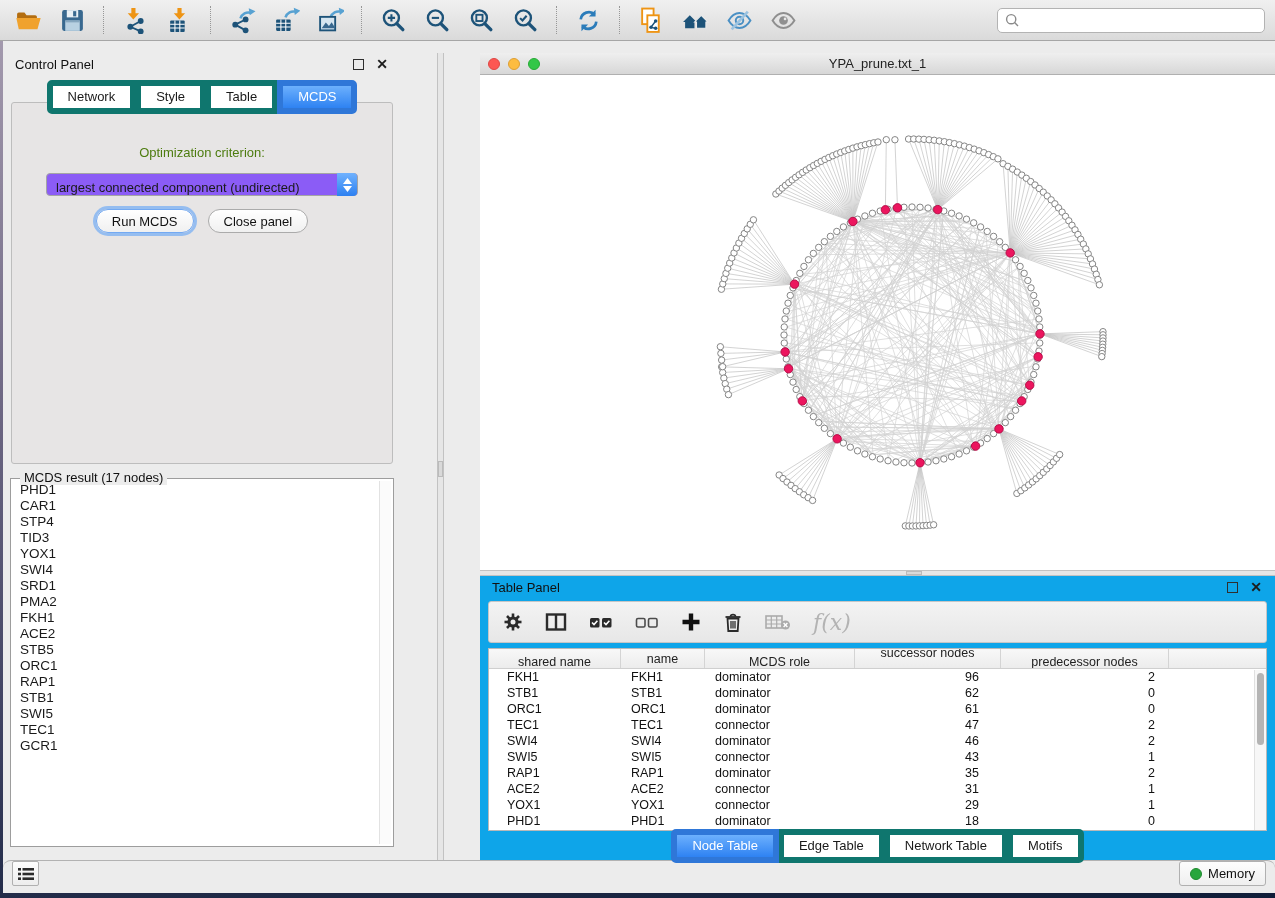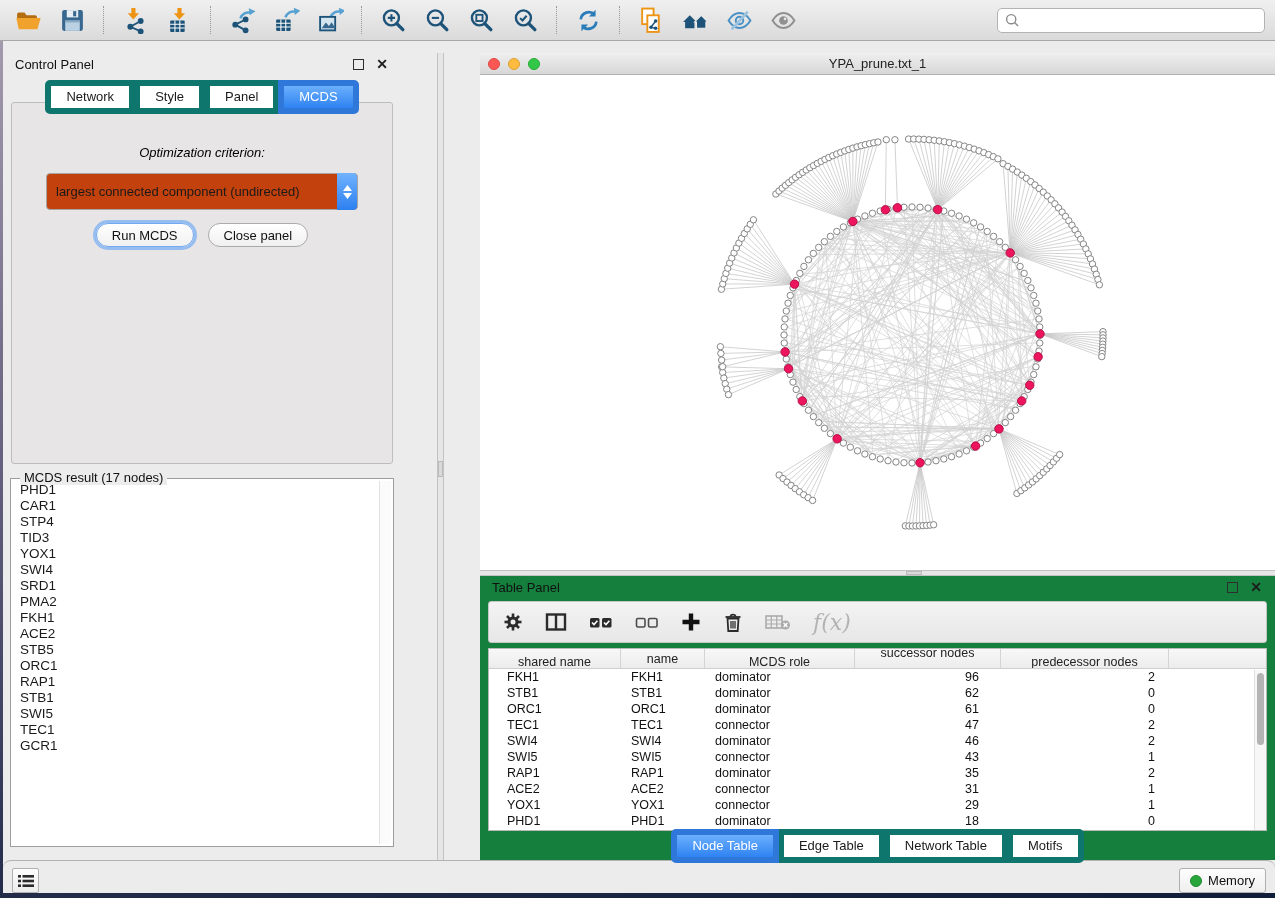--- a/index.html
+++ b/index.html
@@ -44,24 +44,24 @@
   .seg-tab:first-child { border-radius:5px 0 0 5px; margin-left:0; }
   .seg-tab:last-child  { border-radius:0 5px 5px 0; }
   .seg-tab.active {
     background:linear-gradient(#6cb0fd,#2e82f2); border-color:#2f77d8; color:#fff; z-index:1;
   }
   .cp-body {
     margin:-12px 8px 0 8px; border:1px solid #bdbdbd; border-radius:3px;
     background:#e7e5e5; height:362px; padding-top:30px;
     display:flex; flex-direction:column; align-items:center; flex:0 0 auto;
   }
-  .opt-label { font-size:13px; margin-top:12px; color:#000000;font-style:italic; }
+  .opt-label { font-size:13px; margin-top:12px; color:#4d7c0f; }
   .select-box {
-    margin-top:13px; width:312px; height:37px; background:#c2410c;
-    border:1px solid #a5a5a5; border-radius:4px; display:flex; align-items:center;
+    margin-top:13px; width:312px; height:23px; background:#8b5cf6;
+    border:1px solid #a5a5a5; border-radius:4px; display:flex; align-items:flex-end;
     font-size:13px; padding-left:9px; position:relative;
   }
   .select-stepper {
     position:absolute; right:0; top:-1px; bottom:-1px; width:20px;
     background:linear-gradient(#70b2fe,#2d80f1); border-radius:0 4px 4px 0;
     display:flex; flex-direction:column; align-items:center; justify-content:center; gap:2px;
   }
   .select-stepper svg { display:block; }
   .btn-row { display:flex; gap:14px; margin-top:13px; }
   .push-btn {
@@ -95,21 +95,21 @@
   .net-titlebar { height:22px; background:linear-gradient(#efefef,#d7d7d7); border-bottom:1px solid #b0b0b0;
                   position:relative; display:flex; align-items:center; padding:0 8px; flex:0 0 auto; }
   .traffic { display:flex; gap:8px; z-index:2; }
   .tl { width:12px; height:12px; border-radius:50%; }
   .tl.red    { background:#fc5753; border:1px solid #df4744; }
   .tl.yellow { background:#fdbc40; border:1px solid #de9f34; }
   .tl.green  { background:#33c748; border:1px solid #27aa35; }
   .net-title { position:absolute; left:0; right:0; text-align:center; font-size:13px; color:#222; }
   .net-canvas { flex:1; background:#fff; position:relative; overflow:hidden; }
   
-  .table-panel { flex:1; background:#15803d; display:flex; flex-direction:column; min-height:0; }
+  .table-panel { flex:1; background:#0ea5e9; display:flex; flex-direction:column; min-height:0; }
   .tp-toolbar {
     margin:3px 8px 0 8px; height:42px; flex:0 0 auto;
     background:linear-gradient(#f3f3f3,#e7e7e7); border:1px solid #c6c6c6; border-radius:3px;
     display:flex; align-items:center; padding:0 14px; gap:22px;
   }
   .tp-tool { background:none; border:none; padding:0; display:flex; align-items:center; }
   .fx-label { font-family:"DejaVu Serif", serif; font-style:italic; font-size:22px; color:#b3b3b3; }
   .tp-table { margin:5px 8px 0 8px; background:#fff; border:1px solid #b9b9b9; flex:1; position:relative; overflow:hidden; }
   .thead { display:flex; height:20px; background:linear-gradient(#f8f8f8,#ececec); border-bottom:1px solid #cfcfcf; }
   .th { display:flex; align-items:center; justify-content:center; gap:6px; font-size:12.5px; color:#222;
@@ -121,21 +121,21 @@
   .c1 { width:84px;  padding-left:10px; }
   .c2 { width:150px; padding-left:10px; }
   .c3 { width:146px; text-align:right; padding-right:22px; }
   .c4 { width:168px; text-align:right; padding-right:14px; }
   .thead .c0, .thead .c1, .thead .c2, .thead .c3, .thead .c4 { padding:0; text-align:center; }
   .tbl-scroll { position:absolute; top:21px; bottom:0; right:0; width:12px; background:#f7f7f7; border-left:1px solid #e0e0e0; }
   .tbl-thumb { position:absolute; top:3px; left:2px; width:7px; height:72px; border-radius:4px; background:#b4b4b4; }
   .tp-tabs { height:28px; display:flex; justify-content:center; align-items:center; flex:0 0 auto; }
   
   .status-bar { height:33px; background:#ececec; border-top:1px solid #b2b2b2;
-                display:flex; align-items:flex-end; padding:0 9px; flex:0 0 auto;border-radius:8px; }
+                display:flex; align-items:flex-start; padding:0 9px; flex:0 0 auto;border-radius:8px; }
   .panelbtn { width:27px; height:25px; border:1px solid #b0b0b0; border-radius:2px;
               background:linear-gradient(#fdfdfd,#ededed); display:flex; align-items:center; justify-content:center; padding:0; }
   .memory-btn { margin-left:auto; height:25px; border:1px solid #b0b0b0; border-radius:3px;
                 background:linear-gradient(#fdfdfd,#efefef); display:flex; align-items:center;
                 gap:6px; padding:0 10px; font-size:13px; font-family:inherit; color:#111; }
   .mem-dot { width:12px; height:12px; border-radius:50%; background:#28a63c; border:1px solid #1e8a2f; }
 </style>
 </head>
 <body>
 
@@ -298,21 +298,21 @@
                 <span class="float-btn"></span>
               </button>
             <button class="tb-btn" style="width:14px;height:14px">
                 <span class="close-btn">✕</span>
               </button>
           </span>
         </div>
         <div class="seg-tabs">
             <div class="seg-tab">Network</div>
             <div class="seg-tab">Style</div>
-            <div class="seg-tab">Panel</div>
+            <div class="seg-tab">Table</div>
             <div class="seg-tab active">MCDS</div>
           </div>
         <div class="cp-body">
           <div class="opt-label">Optimization criterion:</div>
           <div class="select-box">
             <span>largest connected component (undirected)</span>
             <span class="select-stepper">
               <svg width="9" height="6" viewBox="0 0 9 6">
                   <path d="M4.5 0 9 6H0z" fill="#fff"></path>
                 </svg>

